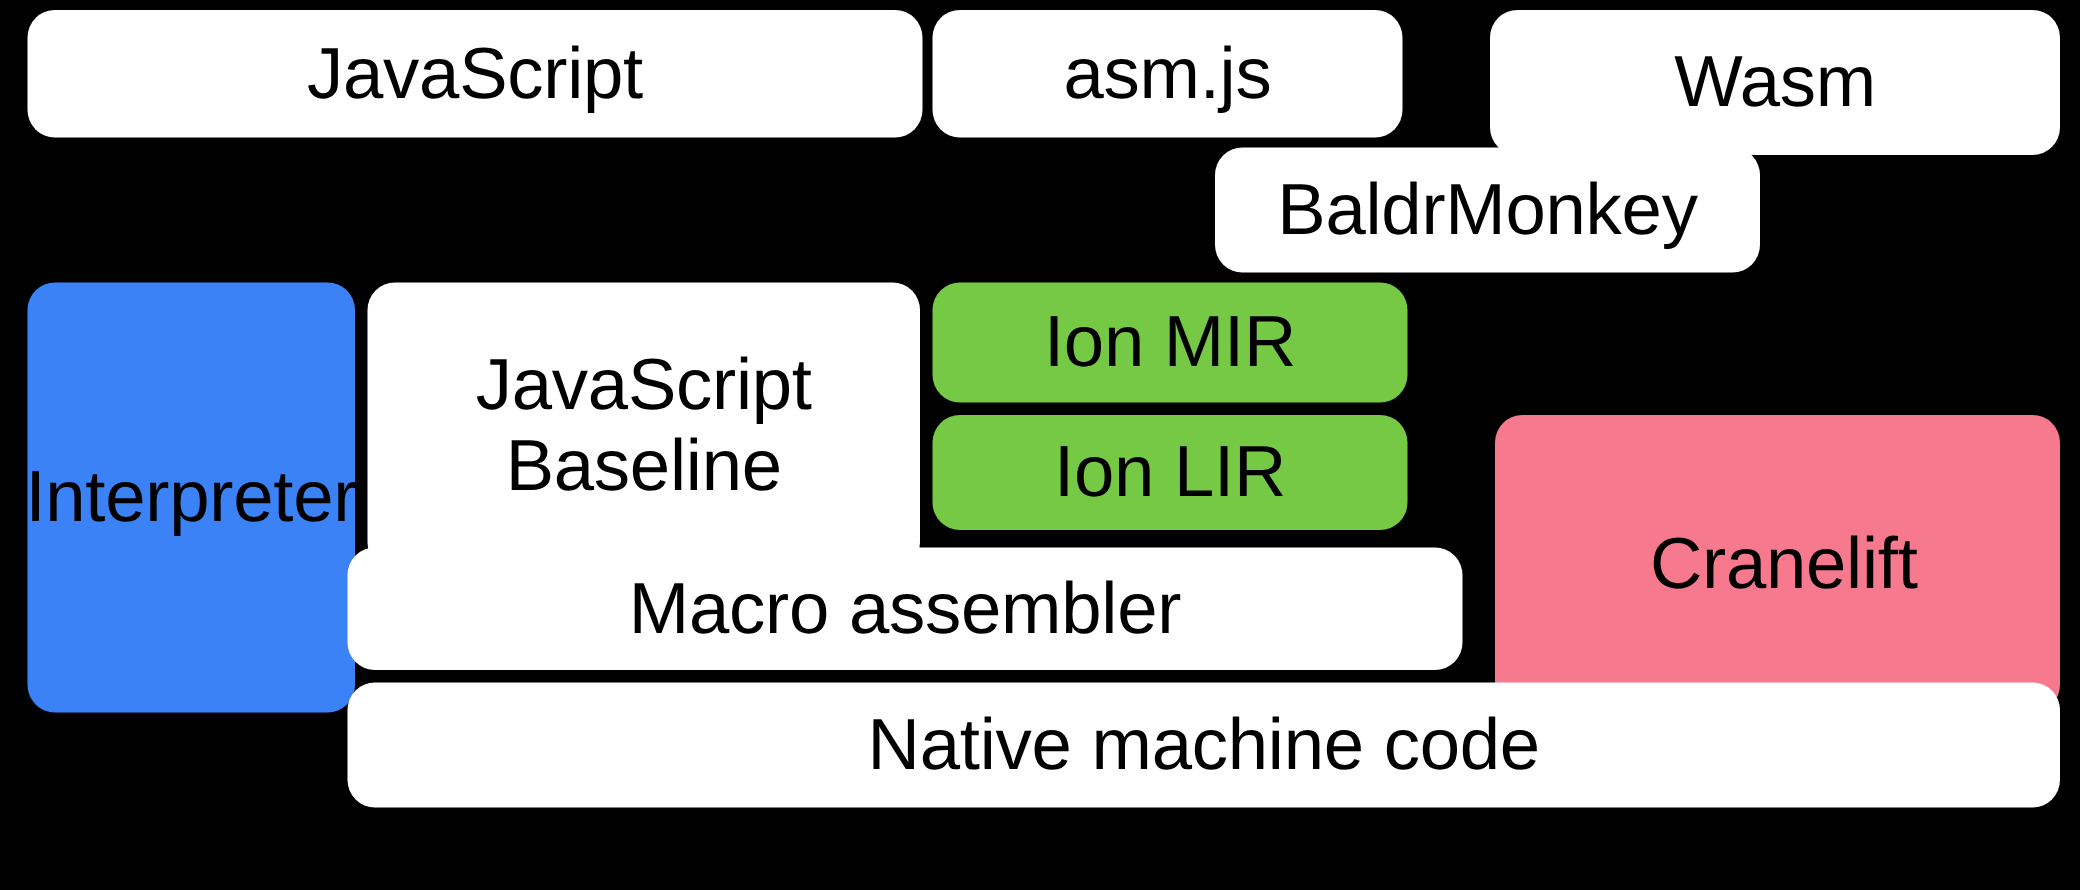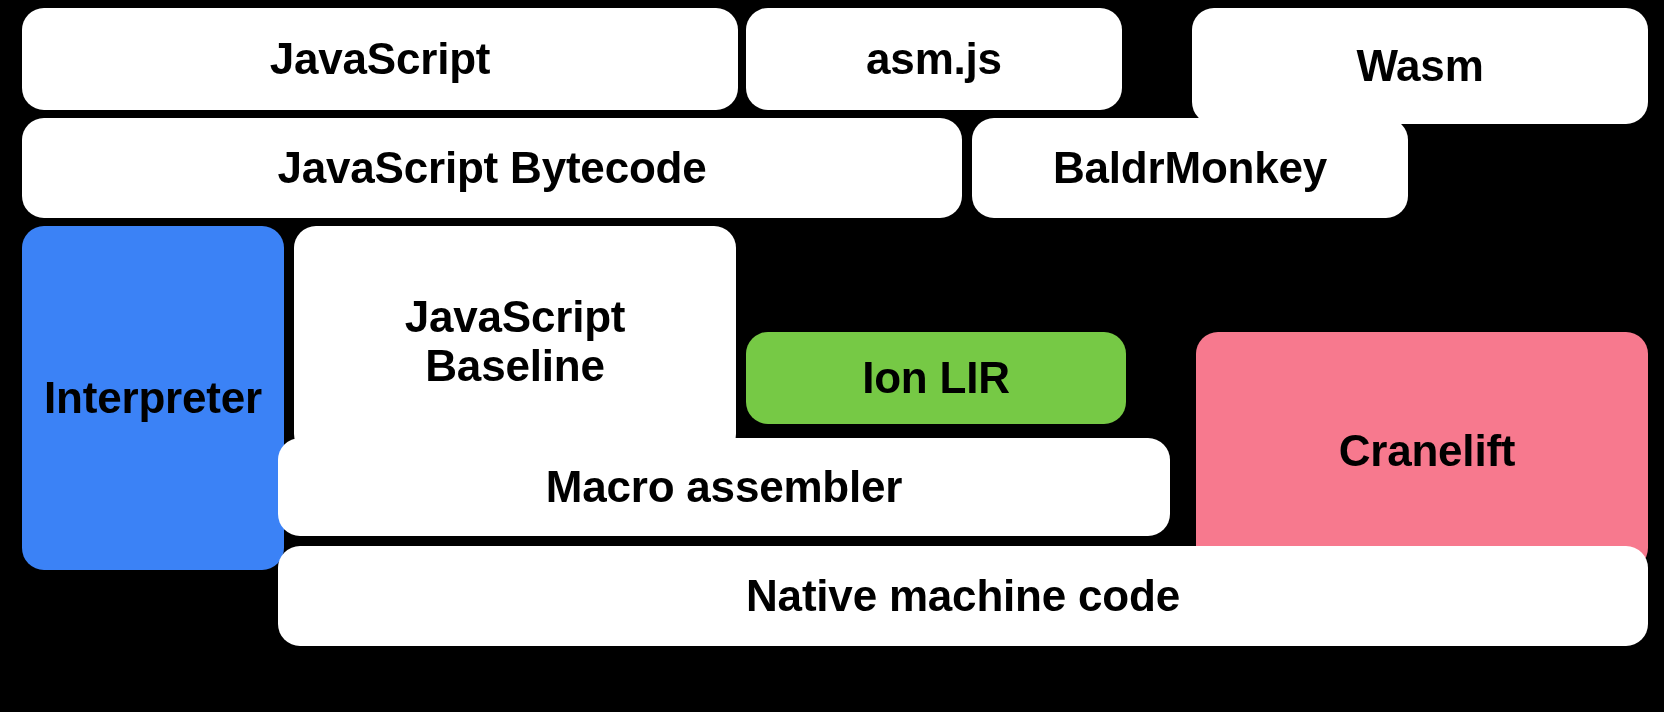--- a/index.html
+++ b/index.html
@@ -20,23 +20,23 @@
   }
   .box {
     position: absolute;
     box-sizing: border-box;
     display: flex;
     align-items: center;
     justify-content: center;
     text-align: center;
     border-radius: 22px;
     color: #000000;
-    font-size: 44px;
+    font-size: 58px;
     line-height: 1.12;
-    font-weight: 700;
+    font-weight: 400;
     letter-spacing: -0.2px;
     white-space: pre-line;
     padding: 0 10px;
     user-select: none;
   }
   .fill-white  { background: #ffffff; }
   .fill-gray   { background: #3b82f6; }
   .fill-green  { background: #76c945; }
   .fill-pink   { background: #f7798e; }
 </style>
@@ -44,29 +44,29 @@
 <body>
 
 <div id="diagram">
 
   <div class="box fill-white" style="left:22px; top:8px; width:716px; height:102px;">JavaScript</div>
 
   <div class="box fill-white" style="left:746px; top:8px; width:376px; height:102px;">asm.js</div>
 
   <div class="box fill-white" style="left:1192px; top:8px; width:456px; height:116px;">Wasm</div>
 
-  <div class="box fill-white" style="left:22px; top:118px; width:940px; height:100px;">JavaScript Bytecode</div>
 
   <div class="box fill-white" style="left:972px; top:118px; width:436px; height:100px;">BaldrMonkey</div>
 
   <div class="box fill-gray" style="left:22px; top:226px; width:262px; height:344px;">Interpreter</div>
 
   <div class="box fill-white" style="left:294px; top:226px; width:442px; height:230px;">JavaScript
 Baseline</div>
 
+  <div class="box fill-green" style="left:746px; top:226px; width:380px; height:96px;">Ion MIR</div>
 
   <div class="box fill-green" style="left:746px; top:332px; width:380px; height:92px;">Ion LIR</div>
 
   <div class="box fill-pink" style="left:1196px; top:332px; width:452px; height:238px;padding-left:20px;">Cranelift</div>
 
   <div class="box fill-white" style="left:278px; top:438px; width:892px; height:98px;">Macro assembler</div>
 
   <div class="box fill-white" style="left:278px; top:546px; width:1370px; height:100px;">Native machine code</div>
 
 </div>

